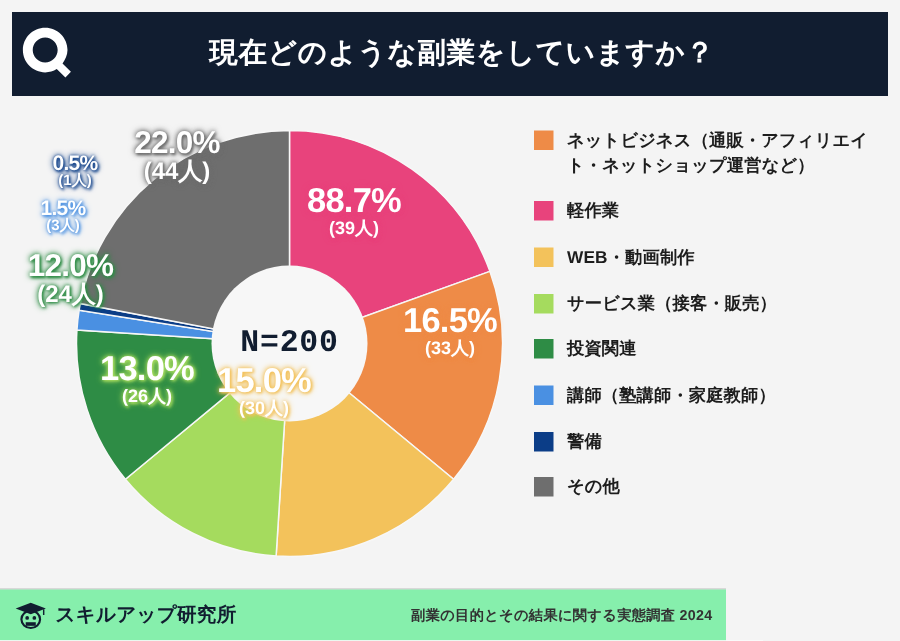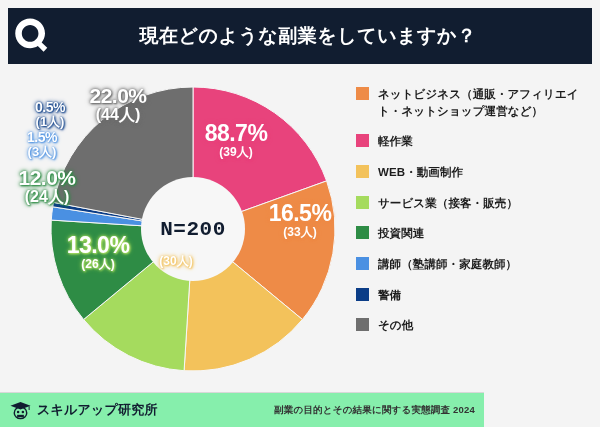--- a/index.html
+++ b/index.html
@@ -117,21 +117,21 @@
     margin-top: 1px;
   }
   
   .dlabel.big .pct { font-size: 23px; }
   .dlabel.big .cnt { font-size: 12px; }
   
   .dlabel.mid .pct { font-size: 21px; }
   .dlabel.mid .cnt { font-size: 16px; }
   
   .dlabel.sm .pct { font-size: 14px; }
-  .dlabel.sm .cnt { font-size: 13px; }
+  .dlabel.sm .cnt { font-size: 10px; }
 
   
   .inside {
     color: #ffffff;
   }
 
   
   #legend {
     position: absolute;
     left: 356px;
@@ -237,20 +237,21 @@
         <span class="pct">88.7%</span>
         <span class="cnt">(39人)</span>
       </div>
 
       <div class="dlabel big inside" style="left:256px; top:148px; transform:translate(-50%,-50%); text-shadow: 0 0 3px #ee8b47, 0 0 5px #ee8b47, 1px 1px 2px #ee8b47; margin-left: 44px;">
         <span class="pct">16.5%</span>
         <span class="cnt">(33人)</span>
       </div>
 
       <div class="dlabel big inside" style="left:176px; top:188px; transform:translate(-50%,-50%); text-shadow: 0 0 3px #f3c25b, 0 0 5px #f3c25b, 1px 1px 2px #f3c25b;">
+        <span class="pct">15.0%</span>
         <span class="cnt">(30人)</span>
       </div>
 
       <div class="dlabel big inside" style="left:98px; top:180px; transform:translate(-50%,-50%); text-shadow: 0 0 3px #a5db5e, 0 0 5px #a5db5e, 1px 1px 2px #a5db5e;">
         <span class="pct">13.0%</span>
         <span class="cnt">(26人)</span>
       </div>
 
       <div class="dlabel mid inside" style="left:47px; top:114px; transform:translate(-50%,-50%); text-shadow: 0 0 3px #2e8c45, 0 0 5px #2e8c45, 1px 1px 2px #2e8c45;">
         <span class="pct">12.0%</span>

